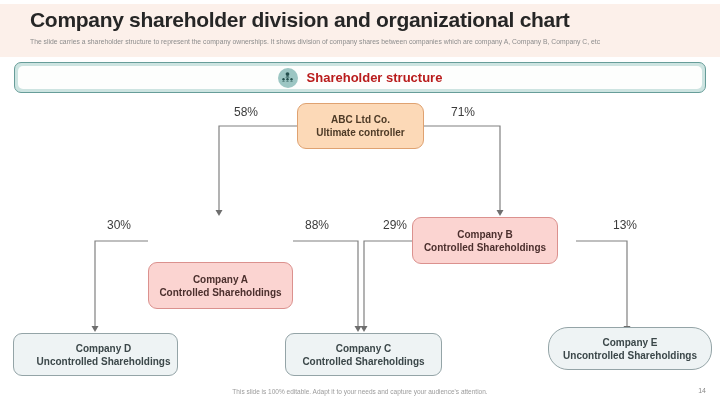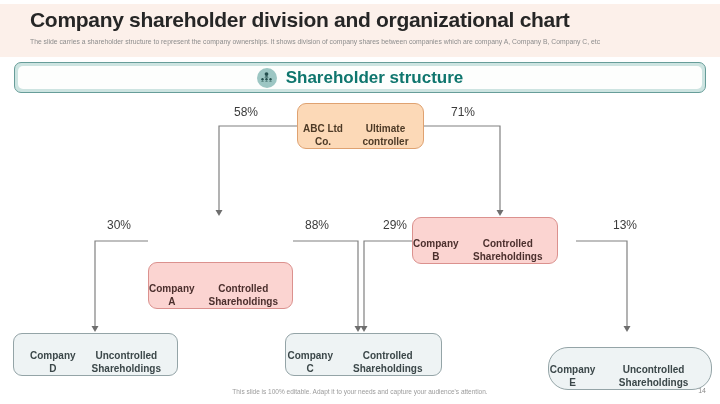--- a/index.html
+++ b/index.html
@@ -11,38 +11,38 @@
   .page-title { position:absolute; left:30px; top:8px; font-size:21px; font-weight:700; letter-spacing:-0.3px; color:#262626; }
   .page-subtitle { position:absolute; left:30px; top:38px; width:640px; font-size:6.8px; color:#8d8d8d; }
 
   .banner { position:absolute; left:14px; top:62px; width:692px; height:31px;
             background:#cde4e1; border:1px solid #679d99; border-radius:7px; }
   .banner-inner { position:absolute; left:3px; top:3px; right:3px; bottom:3px;
             background:#fdfefd; border-radius:5px; display:flex; align-items:center;
             justify-content:center; gap:9px; }
   .banner-icon { width:20px; height:20px; border-radius:50%; background:#9cc6c3;
             display:flex; align-items:center; justify-content:center; flex:0 0 auto; }
-  .banner-label { font-size:17px; font-weight:700; color:#0f766e; }
+  .banner-label { font-size:13px; font-weight:700; color:#b91c1c; }
 
   .chart { position:absolute; left:0; top:95px; width:720px; height:290px; }
   .chart svg.lines { position:absolute; left:0; top:0; width:720px; height:290px; }
 
-  .node { position:absolute; display:flex; flex-direction:row; align-items:flex-end;
+  .node { position:absolute; display:flex; flex-direction:column; align-items:center;
           justify-content:center; text-align:center; border-radius:9px;
           font-weight:700; line-height:1.3; }
   .node span { display:block; }
   .node-root { left:297px; top:8px; width:127px; height:46px;
           background:#fcd9b7; border:1.5px solid #dfa271; color:#4d3a26; font-size:10px; }
   .node-l2 { background:#fbd4d1; border:1.5px solid #db918e; color:#4b2f2d; font-size:10px; }
   .node-a { left:148px; top:122px; width:145px; height:47px;margin-top:45px; }
   .node-b { left:412px; top:122px; width:146px; height:47px; }
   .node-l3 { background:#eef3f4; border:1.5px solid #94a4a7; color:#3b4749; font-size:10px; }
   .node-d { left:13px;  top:238px; width:165px; height:43px;padding-left:16px; }
   .node-c { left:285px; top:238px; width:157px; height:43px; }
-  .node-e { left:548px; top:252px; width:164px; height:43px;border-radius:20px; }
+  .node-e { left:548px; top:232px; width:164px; height:43px;border-radius:20px; }
 
   .pct { position:absolute; transform:translateX(-50%); font-size:12px; font-weight:400; color:#3b3b3b; }
   .pct-58 { left:246px; top:10px; }
   .pct-42 { left:463px; top:10px; }
   .pct-30 { left:119px; top:123px; }
   .pct-28 { left:317px; top:123px; }
   .pct-29 { left:395px; top:123px; }
   .pct-13 { left:625px; top:123px;text-align:right; }
 
   .footer-note { position:absolute; left:0; top:388px; width:720px; text-align:center;

